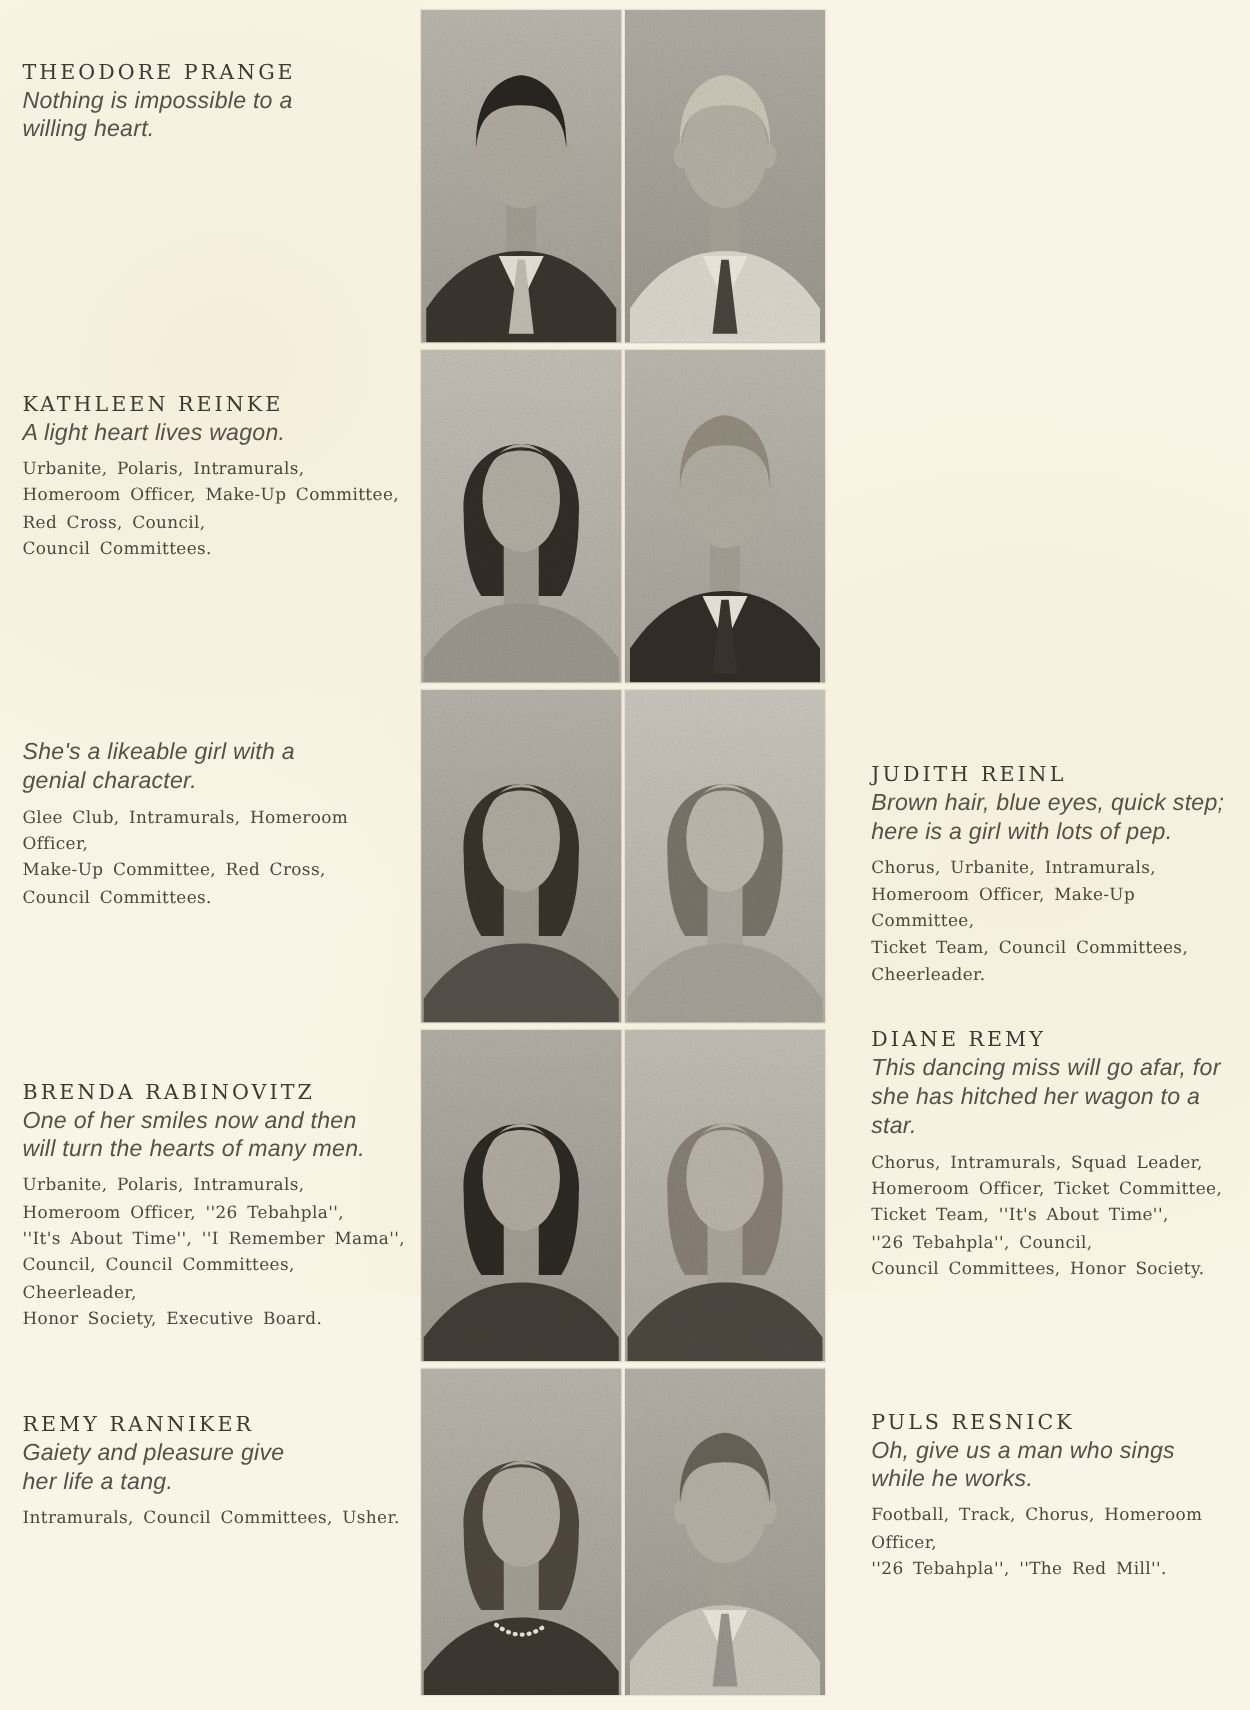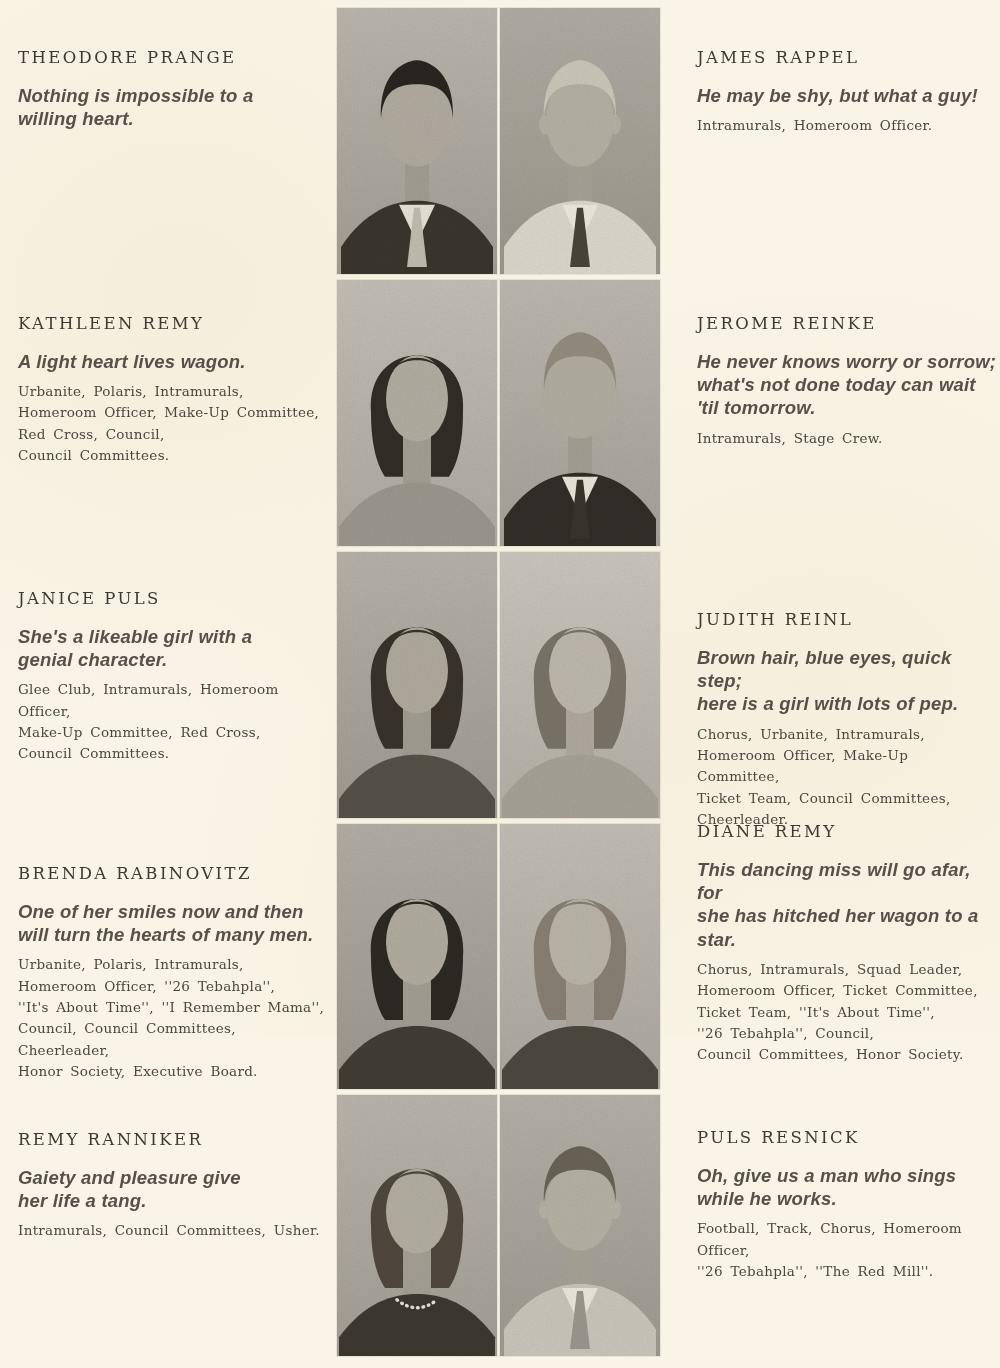--- a/index.html
+++ b/index.html
@@ -23,28 +23,27 @@
   .entry.right{left:697px;width:300px;}
   .L0{top:48px}.L1{top:314px}.L2{top:589px}.L3{top:864px}.L4{top:1130px}
   .R0{top:48px}.R1{top:314px}.R2{top:610px}.R3{top:822px}.R4{top:1128px}
   .name{
     font-family:"DejaVu Serif",serif;
     font-size:16.5px;line-height:1.2;
     letter-spacing:2.4px;
     color:#3e3a33;
   }
   .quote{
-    margin-top:16px;
+    margin-top:0;
     font-family:"Liberation Sans",sans-serif;
     font-style:italic;
     font-size:18.5px;line-height:1.26;
     letter-spacing:.2px;
     color:#565049;
     white-space:pre-line;
-    font-weight:bold;
   }
   .acts{
     margin-top:8px;
     font-family:"DejaVu Serif",serif;
     font-size:13.5px;line-height:1.58;
     letter-spacing:.3px;word-spacing:3px;
     color:#4b463e;
     white-space:pre-line;
   }
   
@@ -65,29 +64,28 @@
 <body>
 
 <div class="page">
 
   <div class="entry left L0">
     <div class="name">THEODORE PRANGE</div>
     <div class="quote">Nothing is impossible to a
 willing heart.</div>
   </div>
   <div class="entry left L1">
-    <div class="name">KATHLEEN REMY</div>
+    <div class="name">KATHLEEN REINKE</div>
     <div class="quote">A light heart lives wagon.</div>
     <div class="acts">Urbanite, Polaris, Intramurals,
 Homeroom Officer, Make-Up Committee,
 Red Cross, Council,
 Council Committees.</div>
   </div>
   <div class="entry left L2">
-    <div class="name">JANICE PULS</div>
     <div class="quote">She's a likeable girl with a
 genial character.</div>
     <div class="acts">Glee Club, Intramurals, Homeroom Officer,
 Make-Up Committee, Red Cross,
 Council Committees.</div>
   </div>
   <div class="entry left L3">
     <div class="name">BRENDA RABINOVITZ</div>
     <div class="quote">One of her smiles now and then
 will turn the hearts of many men.</div>
@@ -97,32 +95,20 @@
 Council, Council Committees, Cheerleader,
 Honor Society, Executive Board.</div>
   </div>
   <div class="entry left L4">
     <div class="name">REMY RANNIKER</div>
     <div class="quote">Gaiety and pleasure give
 her life a tang.</div>
     <div class="acts">Intramurals, Council Committees, Usher.</div>
   </div>
 
-  <div class="entry right R0">
-    <div class="name">JAMES RAPPEL</div>
-    <div class="quote">He may be shy, but what a guy!</div>
-    <div class="acts">Intramurals, Homeroom Officer.</div>
-  </div>
-  <div class="entry right R1">
-    <div class="name">JEROME REINKE</div>
-    <div class="quote">He never knows worry or sorrow;
-what's not done today can wait
-'til tomorrow.</div>
-    <div class="acts">Intramurals, Stage Crew.</div>
-  </div>
   <div class="entry right R2">
     <div class="name">JUDITH REINL</div>
     <div class="quote">Brown hair, blue eyes, quick step;
 here is a girl with lots of pep.</div>
     <div class="acts">Chorus, Urbanite, Intramurals,
 Homeroom Officer, Make-Up Committee,
 Ticket Team, Council Committees,
 Cheerleader.</div>
   </div>
   <div class="entry right R3">

